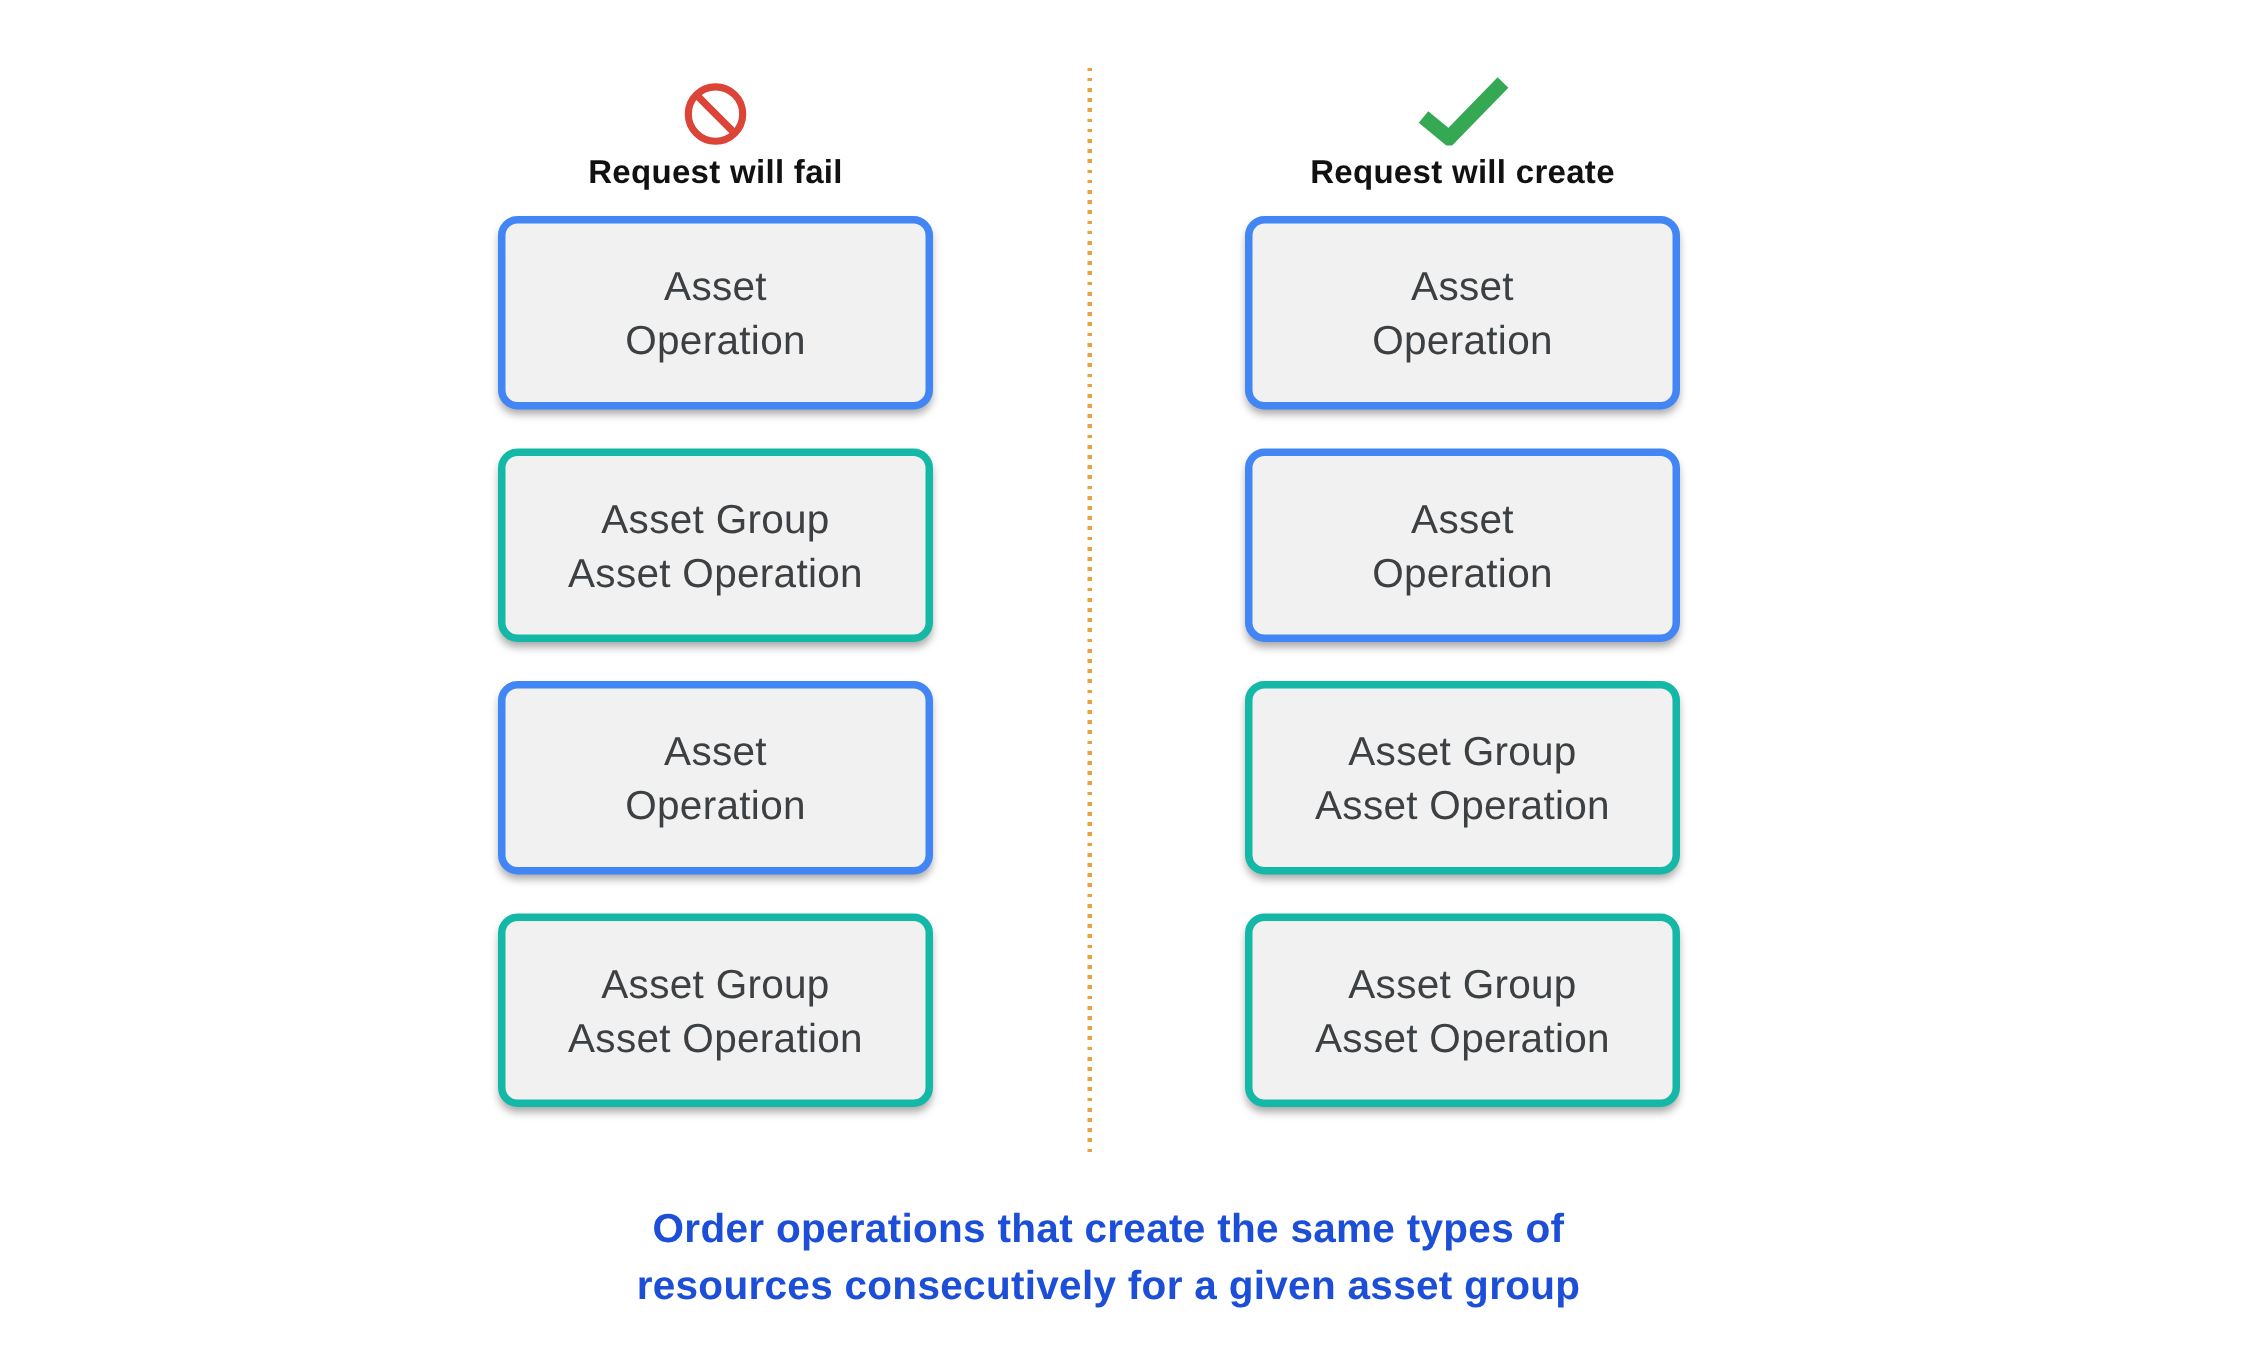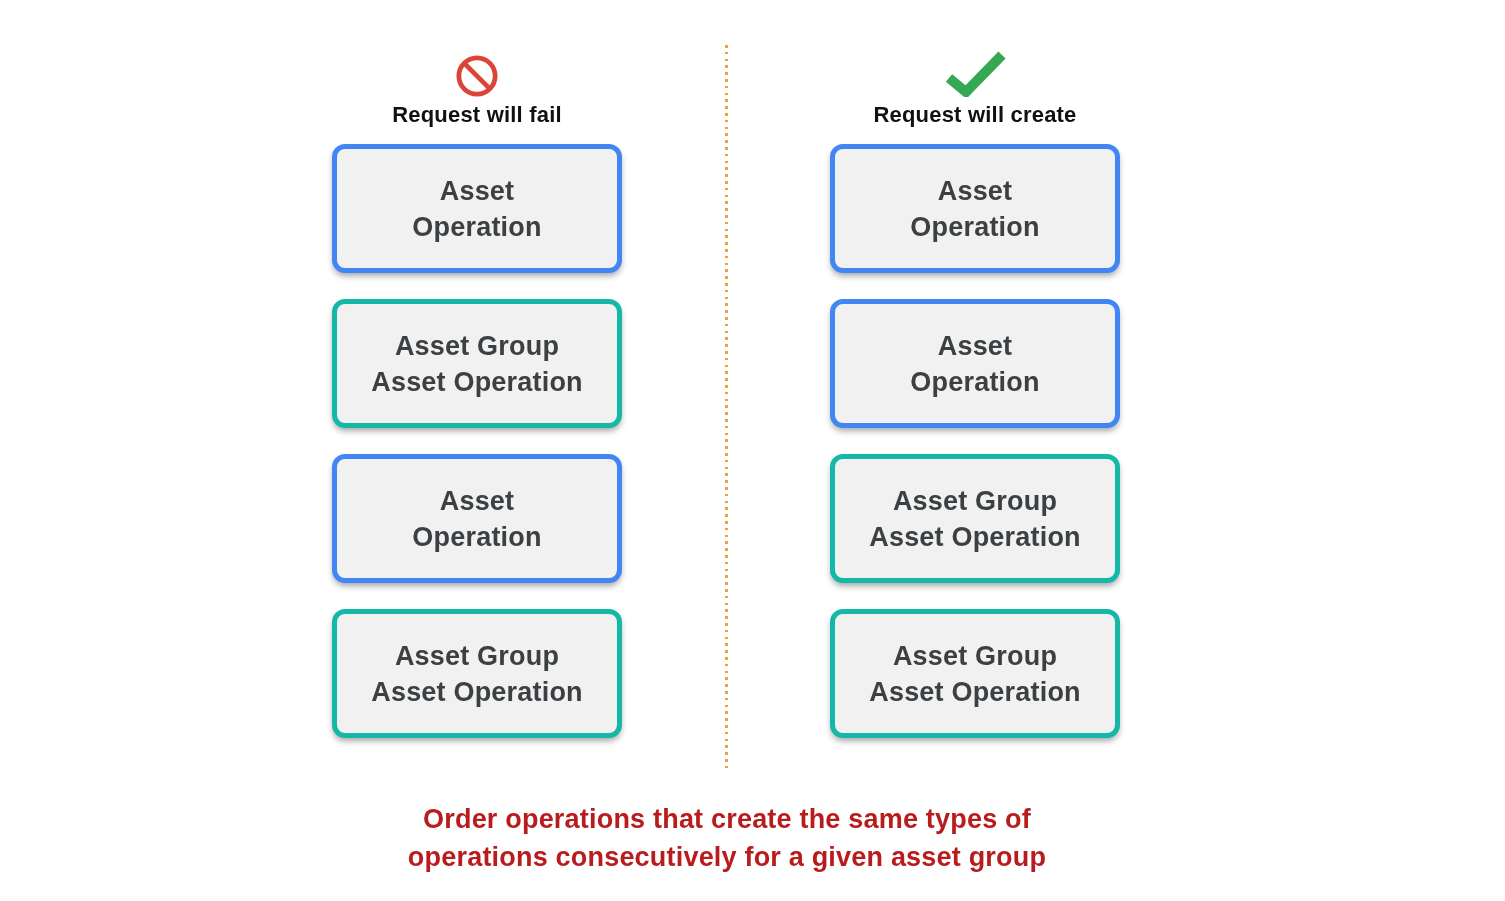--- a/index.html
+++ b/index.html
@@ -23,34 +23,34 @@
   }
   .op-box {
     height:129px; margin-bottom:26px;
     background:#f1f1f1; border-radius:13px;
     display:flex; flex-direction:column; align-items:center; justify-content:center;
     box-shadow:0 4px 6px -1px rgba(0,0,0,0.35);
   }
   .op-box.blue   { border:5px solid #4285f4; }
   .op-box.orange { border:5px solid #14b8a6; }
   .op-line {
-    font-size:27px; font-weight:bold; color:#3c4043;
+    font-size:27px; font-weight:normal; color:#3c4043;
     line-height:36px; text-align:right; letter-spacing:0.2px; white-space:nowrap;
   }
   .divider {
     position:absolute; left:725px; top:13px;
     width:3px; height:727px;
     background-image:repeating-linear-gradient(
       to bottom, #e9a23c 0px, #e9a23c 2.5px,
       transparent 2.5px, transparent 6.8px);
   }
   .caption {
-    position:absolute; top:768px; left:0; width:1454px;
+    position:absolute; top:768px; left:12px; width:1454px;
     text-align:center; font-size:27px; font-weight:bold;
-    color:#b91c1c; line-height:38px; letter-spacing:0.2px;
+    color:#1d4ed8; line-height:38px; letter-spacing:0.2px;
   }
 </style>
 </head>
 <body>
 
 <div class="stage">
 
   <div class="column fail">
     <div class="col-header">
       <span class="icon-wrap">
@@ -105,16 +105,16 @@
       <div class="op-line">Asset Operation</div>
     </div>
     <div class="op-box orange">
       <div class="op-line">Asset Group</div>
       <div class="op-line">Asset Operation</div>
     </div>
   </div>
 
   <div class="caption">
     <div>Order operations that create the same types of</div>
-    <div>operations consecutively for a given asset group</div>
+    <div>resources consecutively for a given asset group</div>
   </div>
 
 </div>
 
 </body></html>

